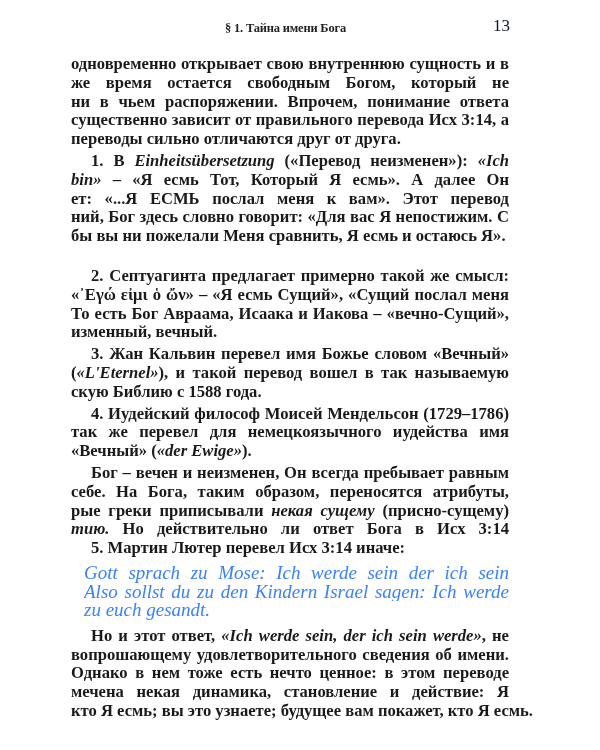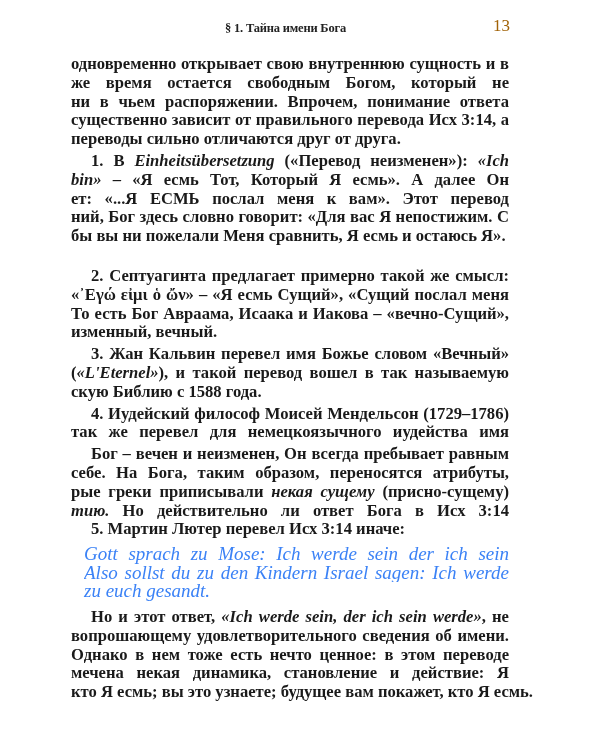--- a/index.html
+++ b/index.html
@@ -5,21 +5,21 @@
   html, body { margin: 0; padding: 0; background: #ffffff; }
   body { width: 600px; height: 750px; position: relative; overflow: hidden; color: #1a1a1a; }
   .page { position: absolute; left: 0; top: 0; width: 536px; height: 750px; background: #fff; }
   .running-head {
     position: absolute; left: 225px; top: 21px;
     font-family: "Liberation Serif", serif; font-size: 12.5px; font-weight: bold;
     letter-spacing: -0.2px; color: #222;
   }
   .page-number {
     position: absolute; left: 492px; top: 16px; width: 18px; text-align: right;
-    font-family: "Liberation Serif", serif; font-size: 17px; color: #a16207;
+    font-family: "Liberation Serif", serif; font-size: 17px; color: #0f172a;
   }
   .body-text { position: absolute; left: 71px; top: 55px; width: 438px; }
   .line {
     font-family: "Liberation Serif", serif; font-size: 16.6px; line-height: 18.8px; height: 18.8px;
     white-space: nowrap; text-align: justify; text-align-last: justify; color: #1a1a1a;
     font-weight: 600;
   }
   .line.last { text-align-last: left; }
   .line.indent { padding-left: 20px; }
   .para-gap { height: 3px; }
@@ -63,20 +63,21 @@
     <div class="line last">изменный, вечный.</div>
     <div class="para-gap"></div>
 
     <div class="line indent" style="white-space: normal; overflow: hidden;">3. Жан Кальвин перевел имя Божье словом «Вечный»</div>
     <div class="line" style="white-space: normal; overflow: hidden;"><span>(</span><span class="it">«L'Eternel»</span><span>), и такой перевод вошел в так называемую Женев-</span></div>
     <div class="line last">скую Библию с 1588 года.</div>
     <div class="para-gap"></div>
 
     <div class="line indent" style="white-space: normal; overflow: hidden;">4. Иудейский философ Моисей Мендельсон (1729–1786)</div>
     <div class="line" style="white-space: normal; overflow: hidden;">так же перевел для немецкоязычного иудейства имя Божье –</div>
+    <div class="line last"><span>«Вечный» (</span><span class="it">«der Ewige»</span><span>).</span></div>
     <div class="para-gap"></div>
 
     <div class="line indent" style="white-space: normal; overflow: hidden;">Бог – вечен и неизменен, Он всегда пребывает равным</div>
     <div class="line" style="white-space: normal; overflow: hidden;">себе. На Бога, таким образом, переносятся атрибуты, кото-</div>
     <div class="line" style="white-space: normal; overflow: hidden;"><span>рые греки приписывали </span><span class="it">некая сущему</span><span> (присно-сущему) </span><span class="it">самобы-</span></div>
     <div class="line" style="white-space: normal; overflow: hidden;"><span class="it">тию.</span><span> Но действительно ли ответ Бога в Исх 3:14 подразумева-</span></div>
 
     <div class="line indent last">5. Мартин Лютер перевел Исх 3:14 иначе:</div>
 
     <div class="quote">

